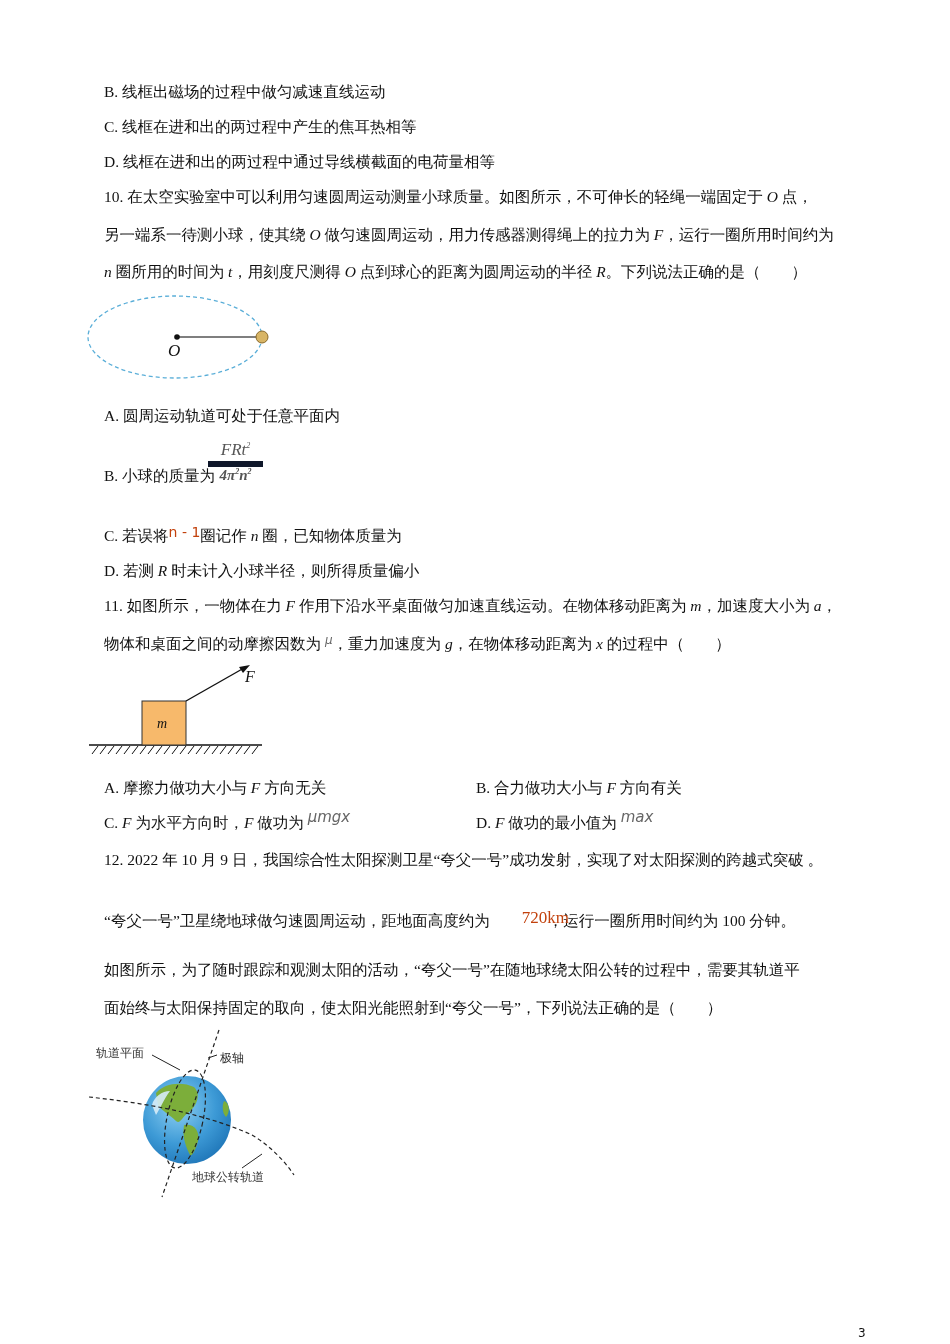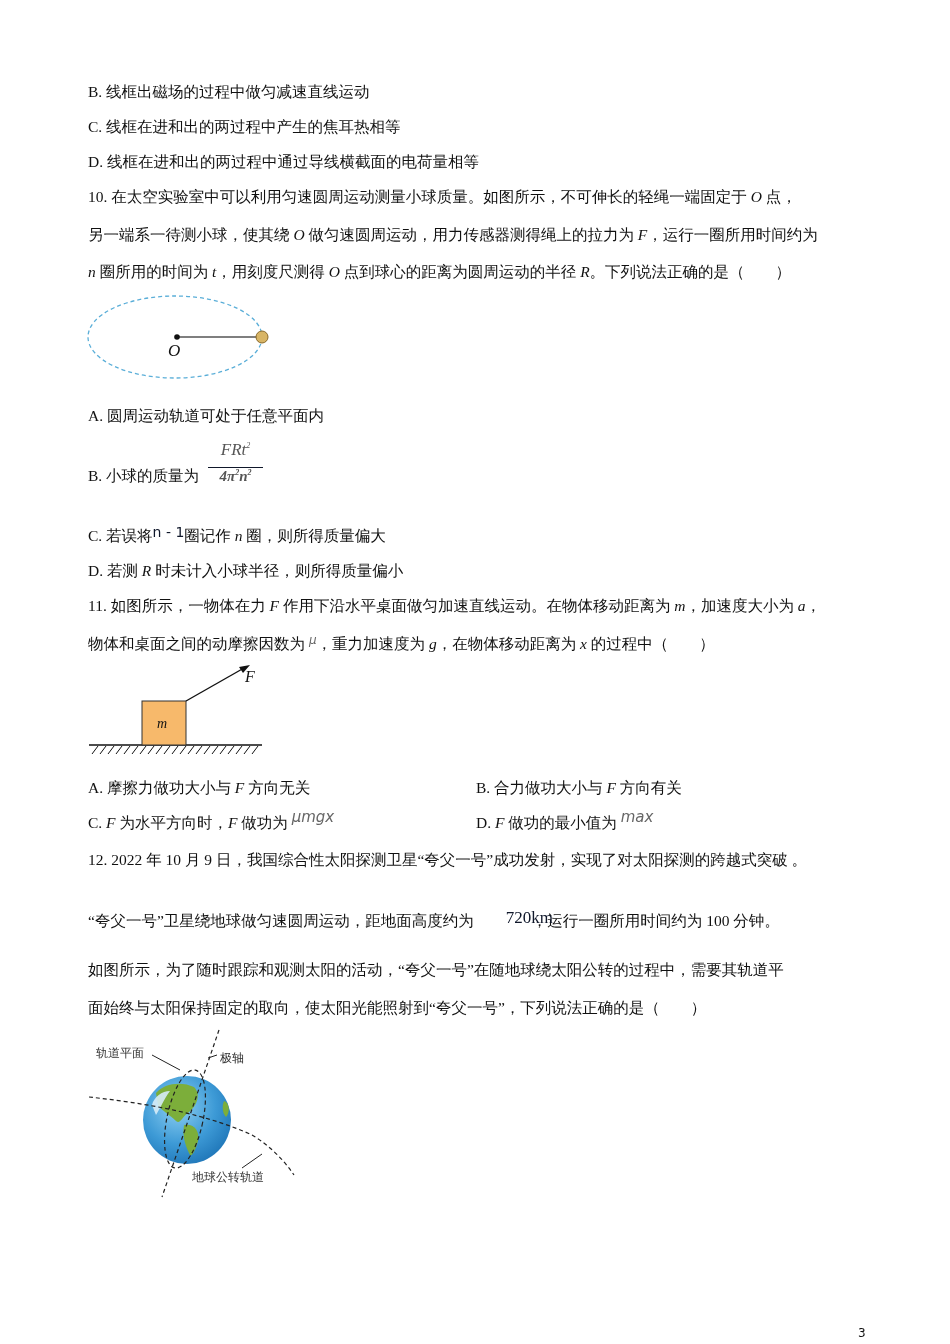--- a/index.html
+++ b/index.html
@@ -1,25 +1,25 @@
 <!DOCTYPE html>
 <html><head>
 <meta charset="utf-8">
 <style>
   html, body { margin: 0; padding: 0; background: #ffffff; }
   body { width: 950px; height: 1344px; position: relative; overflow: hidden;
          font-family: "Liberation Serif", "DejaVu Serif", serif; color: #111; font-size: 15.5px; }
-  .line { position: absolute; left: 88px; white-space: nowrap; line-height: 20px; }
+  .line { position: absolute; left: 104px; white-space: nowrap; line-height: 20px; }
   .i { font-style: italic; }
   .frac { position: absolute; left: 208px; top: 440px; width: 55px; text-align: center; color: #555; font-style: italic; }
-  .frac .num { font-size: 17px; border-bottom: 1px solid #0f172a; padding-bottom: 7px; }
+  .frac .num { font-size: 17px; border-bottom: 6px solid #0f172a; padding-bottom: 1px; }
   .frac .den { font-size: 15px; font-weight: bold; }
   .frac sup { font-size: 8px; }
   .mathgray { color: #666; font-style: italic; font-family: "DejaVu Sans", sans-serif; font-size: 15px; }
-  .upgray { color: #0f172a; font-family: "DejaVu Sans", sans-serif; font-size: 14px; }
+  .upgray { color: #c2410c; font-family: "DejaVu Sans", sans-serif; font-size: 14px; }
   .page-num { position: absolute; left: 858px; top: 1326px; font-size: 12px; font-family: "DejaVu Sans", sans-serif; }
   svg { position: absolute; }
   .lbl { font-family: "DejaVu Sans", sans-serif; font-size: 12px; fill: #333; }
 </style>
 </head>
 <body>
 
 <div class="line" style="top:82px">B. 线框出磁场的过程中做匀减速直线运动</div>
 <div class="line" style="top:117px">C. 线框在进和出的两过程中产生的焦耳热相等</div>
 <div class="line" style="top:152px">D. 线框在进和出的两过程中通过导线横截面的电荷量相等</div>
@@ -44,21 +44,21 @@
 
 <div class="line" style="top:406px">A. 圆周运动轨道可处于任意平面内</div>
 <div class="line" style="top:466px">
   <span>B. 小球的质量为 </span>
 </div>
 <div class="frac">
   <div class="num"><span>FRt</span><sup>2</sup></div>
   <div class="den"><span>4π</span><sup>2</sup><span>n</span><sup>2</sup></div>
 </div>
 <div class="line" style="top:526px">
-  <span>C. 若误将</span><span class="upgray" style="position:relative; top:-4px">n - 1</span><span>圈记作 </span><span class="i">n</span><span> 圈，则所得质量偏大</span>
+  <span>C. 若误将</span><span class="upgray" style="position:relative; top:-4px">n - 1</span><span>圈记作 </span><span class="i">n</span><span> 圈，已知物体质量为</span>
 </div>
 <div class="line" style="top:561px">
   <span>D. 若测 </span><span class="i">R</span><span> 时未计入小球半径，则所得质量偏小</span>
 </div>
 
 <div class="line" style="top:596px">
   <span>11. 如图所示，一物体在力 </span><span class="i">F</span><span> 作用下沿水平桌面做匀加速直线运动。在物体移动距离为 </span><span class="i">m</span><span>，加速度大小为 </span><span class="i">a</span><span>，</span>
 </div>
 <div class="line" style="top:634px">
   <span>物体和桌面之间的动摩擦因数为 </span><span class="mathgray" style="position:relative; top:-5px; font-size:12px">μ</span><span>，重力加速度为 </span><span class="i">g</span><span>，在物体移动距离为 </span><span class="i">x</span><span> 的过程中（　　）</span>

